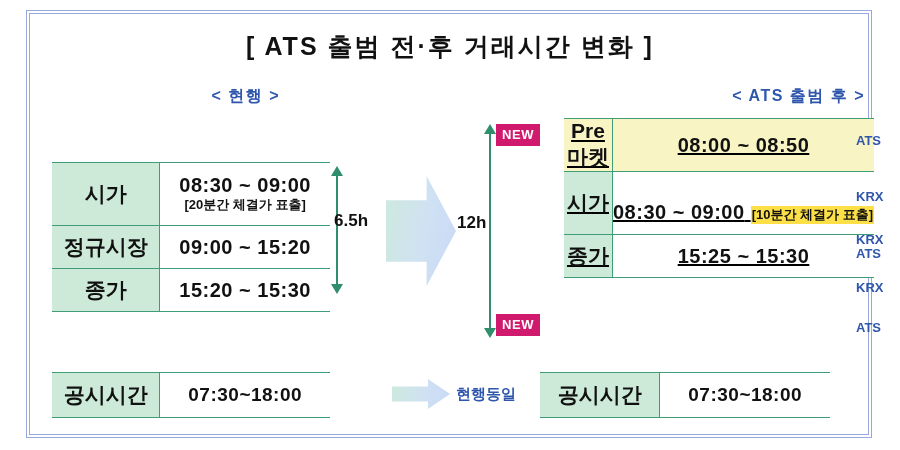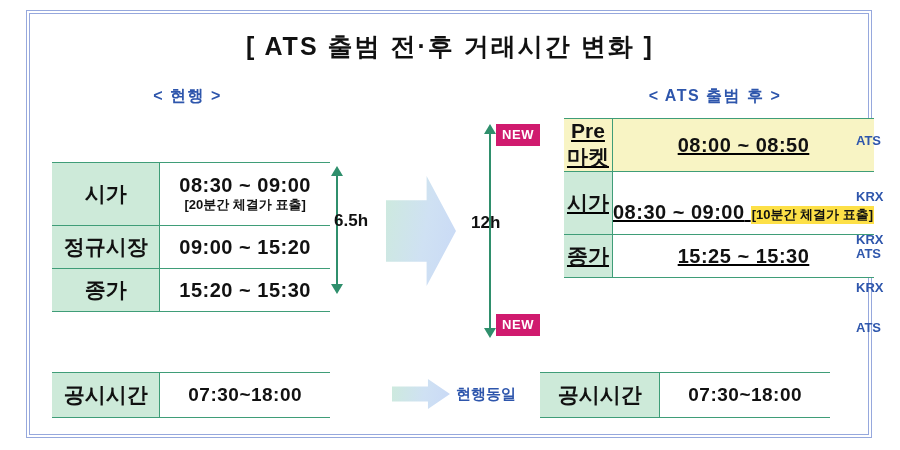--- a/index.html
+++ b/index.html
@@ -29,21 +29,21 @@
     letter-spacing:2px;
     white-space:nowrap;
   }
   .sec-head{
     position:absolute;
     font-size:16px;
     font-weight:bold;
     color:#2e56ac;
     letter-spacing:1.5px;
     white-space:nowrap;
-    text-align:center;
+    text-align:right;
   }
   #head-current{ left:95px; top:86px; width:185px;}
   #head-after{ left:565px; top:86px; width:300px;}
 
   
   .tbl{ position:absolute; border-collapse:collapse; }
   .tbl td{
     border-top:1px solid #3f9d78;
     border-bottom:1px solid #3f9d78;
     padding:0;
@@ -130,21 +130,21 @@
 
   
   .dur-label{
     position:absolute;
     font-size:17px;
     font-weight:bold;
     color:#111;
     white-space:nowrap;
   }
   #dur-65{ left:334px; top:211px;text-align:center; }
-  #dur-12{ left:457px; top:213px;margin-left:14px; }
+  #dur-12{ left:457px; top:213px; }
 
   .vbar{ position:absolute; }
   .vbar .line{
     position:absolute;left:50%;top:8px;bottom:8px;
     width:2px;margin-left:-1px;background:#2f8f6c;
   }
   .vbar .ar{
     position:absolute;left:50%;margin-left:-6px;
     width:0;height:0;border-left:6px solid transparent;
     border-right:6px solid transparent;

